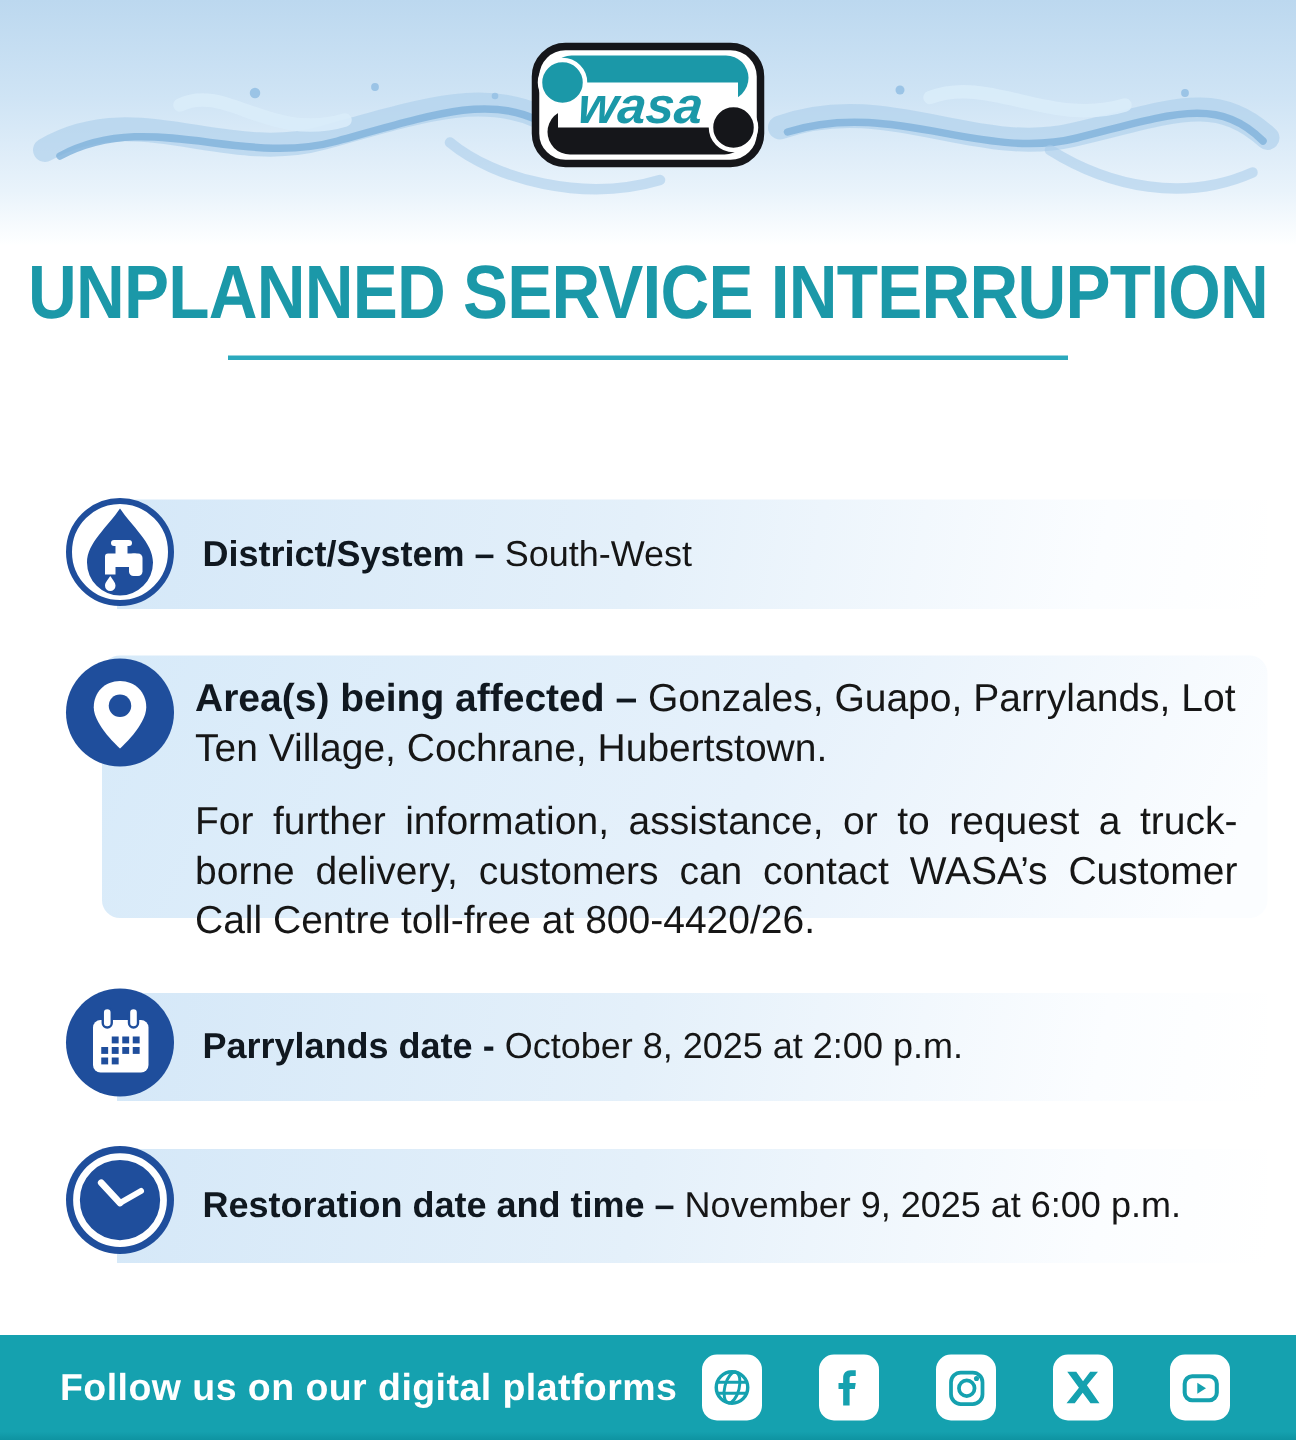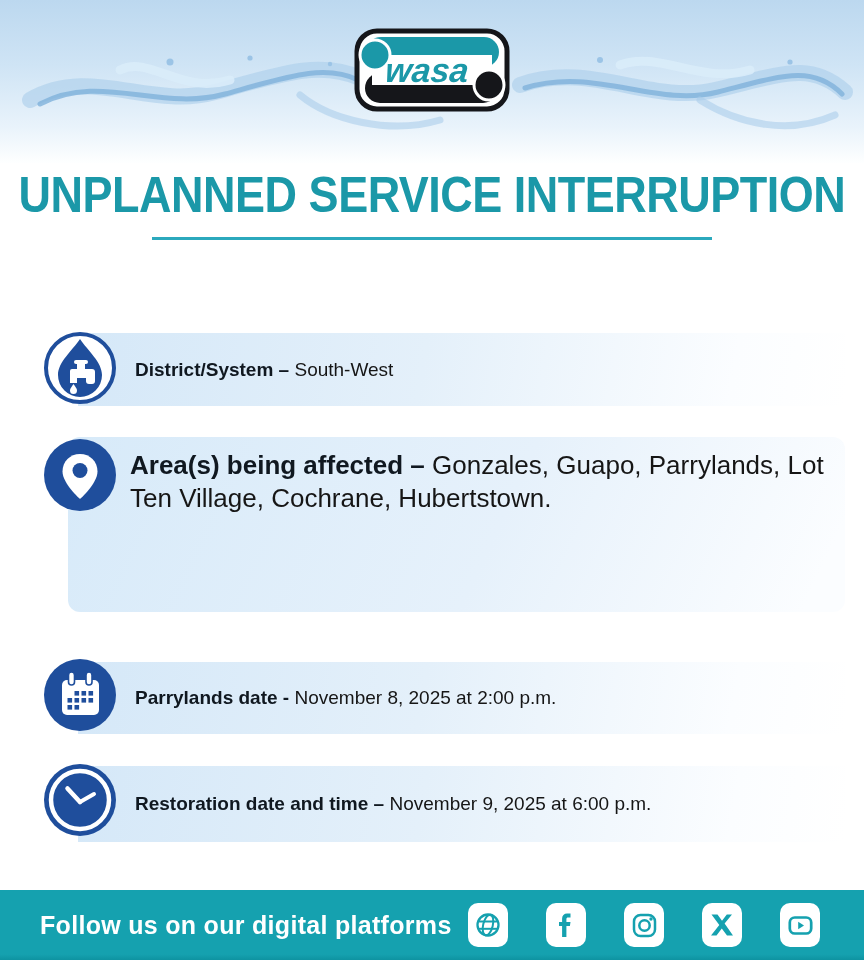--- a/index.html
+++ b/index.html
@@ -22,21 +22,21 @@
   }
   .divider{position:absolute;top:237px;left:152px;width:560px;height:3px;background:#2BA9BD;}
   .subtitle{
     position:absolute;top:249px;left:0;width:864px;text-align:center;
     font-size:22px;line-height:31px;color:#1A1A1A;
   }
   
   .row-bar{
     position:absolute;left:78px;width:767px;display:flex;align-items:center;
     background:linear-gradient(100deg,#D5E8F8 0%,#E4F0FA 45%,#FBFDFF 85%,#FFFFFF 100%);
-    font-size:19px;color:#161616;
+    font-size:24px;color:#161616;
   }
   .row-bar .text{padding-left:57px;}
   .lbl{font-weight:bold;color:#101820;}
   .row-icon{position:absolute;left:42px;width:76px;height:76px;}
   .area-block{
     position:absolute;left:68px;top:437px;width:777px;height:175px;
     border-radius:12px;box-sizing:border-box;padding:12px 20px 0 62px;
     background:linear-gradient(115deg,#D7EAF9 0%,#E6F1FB 55%,#FBFDFF 95%);
     font-size:26px;line-height:33px;color:#161616;
   }
@@ -111,31 +111,32 @@
   <rect x="28" y="46" width="7" height="7" fill="#ffffff"></rect>
   <rect x="44" y="39" width="9" height="15" rx="3" fill="#ffffff"></rect>
   <path d="M31.5 54 c2 3 3.5 4.5 3.5 6.5 a3.5 3.5 0 1 1 -7 0 c0 -2 1.5 -3.5 3.5 -6.5 z" fill="#ffffff"></path>
 </svg>
 
 <div class="area-block">
   <p>
     <span class="lbl">Area(s) being affected –</span>
     <span>Gonzales, Guapo, Parrylands, Lot Ten Village, Cochrane, Hubertstown.</span>
   </p>
+  <p class="info-p">For further information, assistance, or to request a truck-borne delivery, customers can contact WASA’s Customer Call Centre toll-free at 800-4420/26.</p>
 </div>
 <svg class="row-icon" style="top:437px;" viewBox="0 0 76 76">
   <circle cx="38" cy="38" r="36" fill="#1F4E9C"></circle>
   <path d="M38 17 C48 17 55.5 24.5 55.5 34.5 C55.5 46.5 38 62 38 62 C38 62 20.5 46.5 20.5 34.5 C20.5 24.5 28 17 38 17 Z" fill="#ffffff"></path>
   <circle cx="38" cy="33.5" r="7.5" fill="#1F4E9C"></circle>
 </svg>
 
 <div class="row-bar" style="top:662px;height:72px;">
   <div class="text">
     <span class="lbl">Parrylands date -</span>
-    <span>November 8, 2025 at 2:00 p.m.</span>
+    <span>October 8, 2025 at 2:00 p.m.</span>
   </div>
 </div>
 <svg class="row-icon" style="top:657px;" viewBox="0 0 76 76">
   <circle cx="38" cy="38" r="36" fill="#1F4E9C"></circle>
   <rect x="20" y="23" width="37" height="35" rx="5" fill="#ffffff"></rect>
   <rect x="26.5" y="15" width="6" height="13" rx="3" fill="#ffffff" stroke="#1F4E9C" stroke-width="1.6"></rect>
   <rect x="44" y="15" width="6" height="13" rx="3" fill="#ffffff" stroke="#1F4E9C" stroke-width="1.6"></rect>
   <g fill="#1F4E9C">
     <rect x="32.5" y="34" width="4.6" height="4.6"></rect>
       <rect x="39.5" y="34" width="4.6" height="4.6"></rect>

